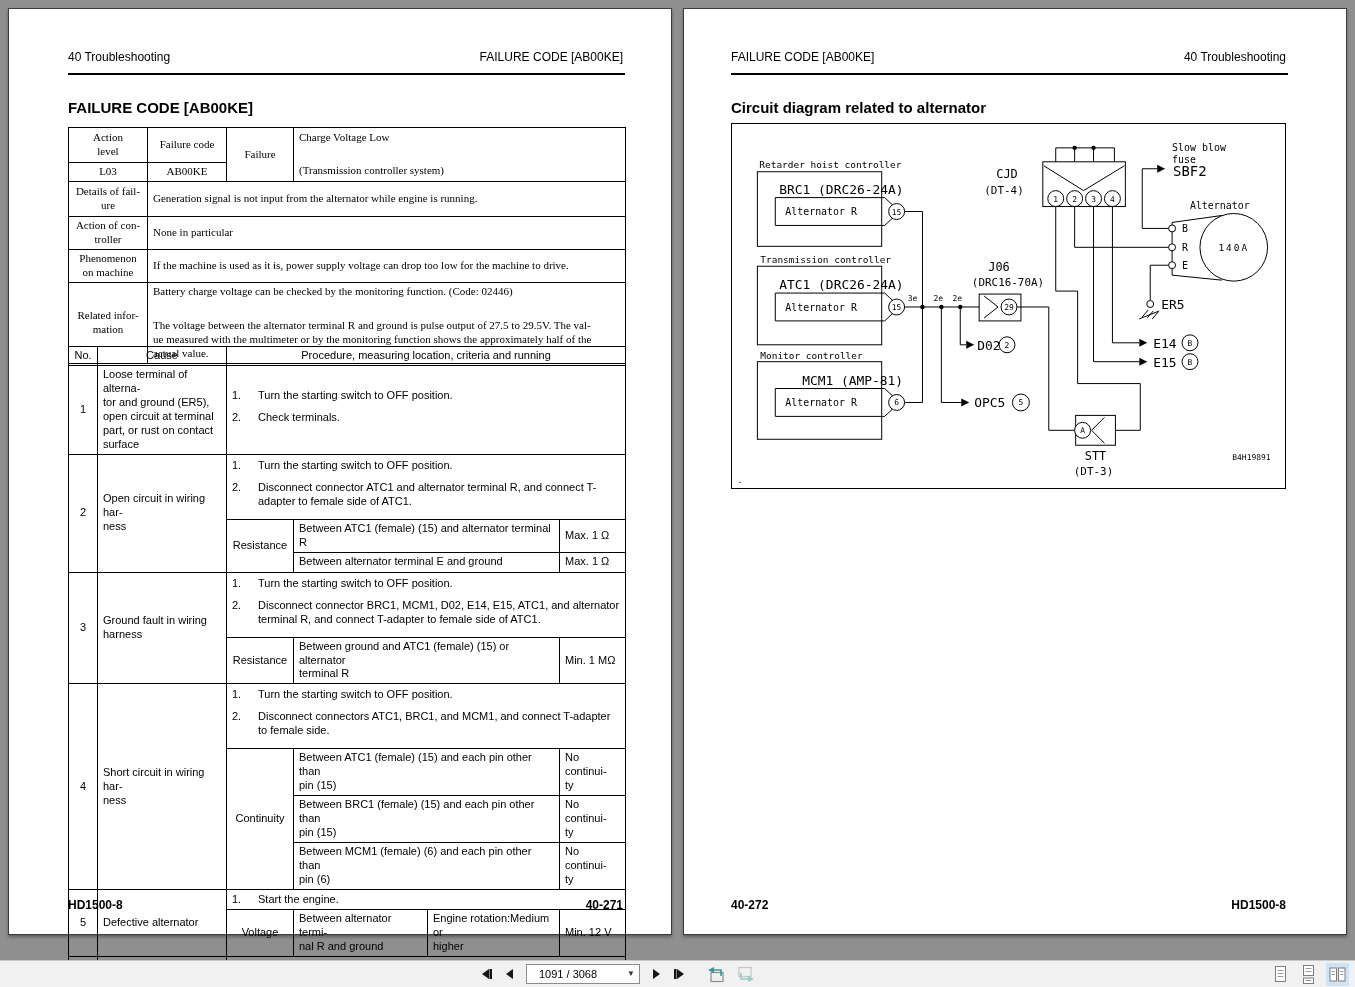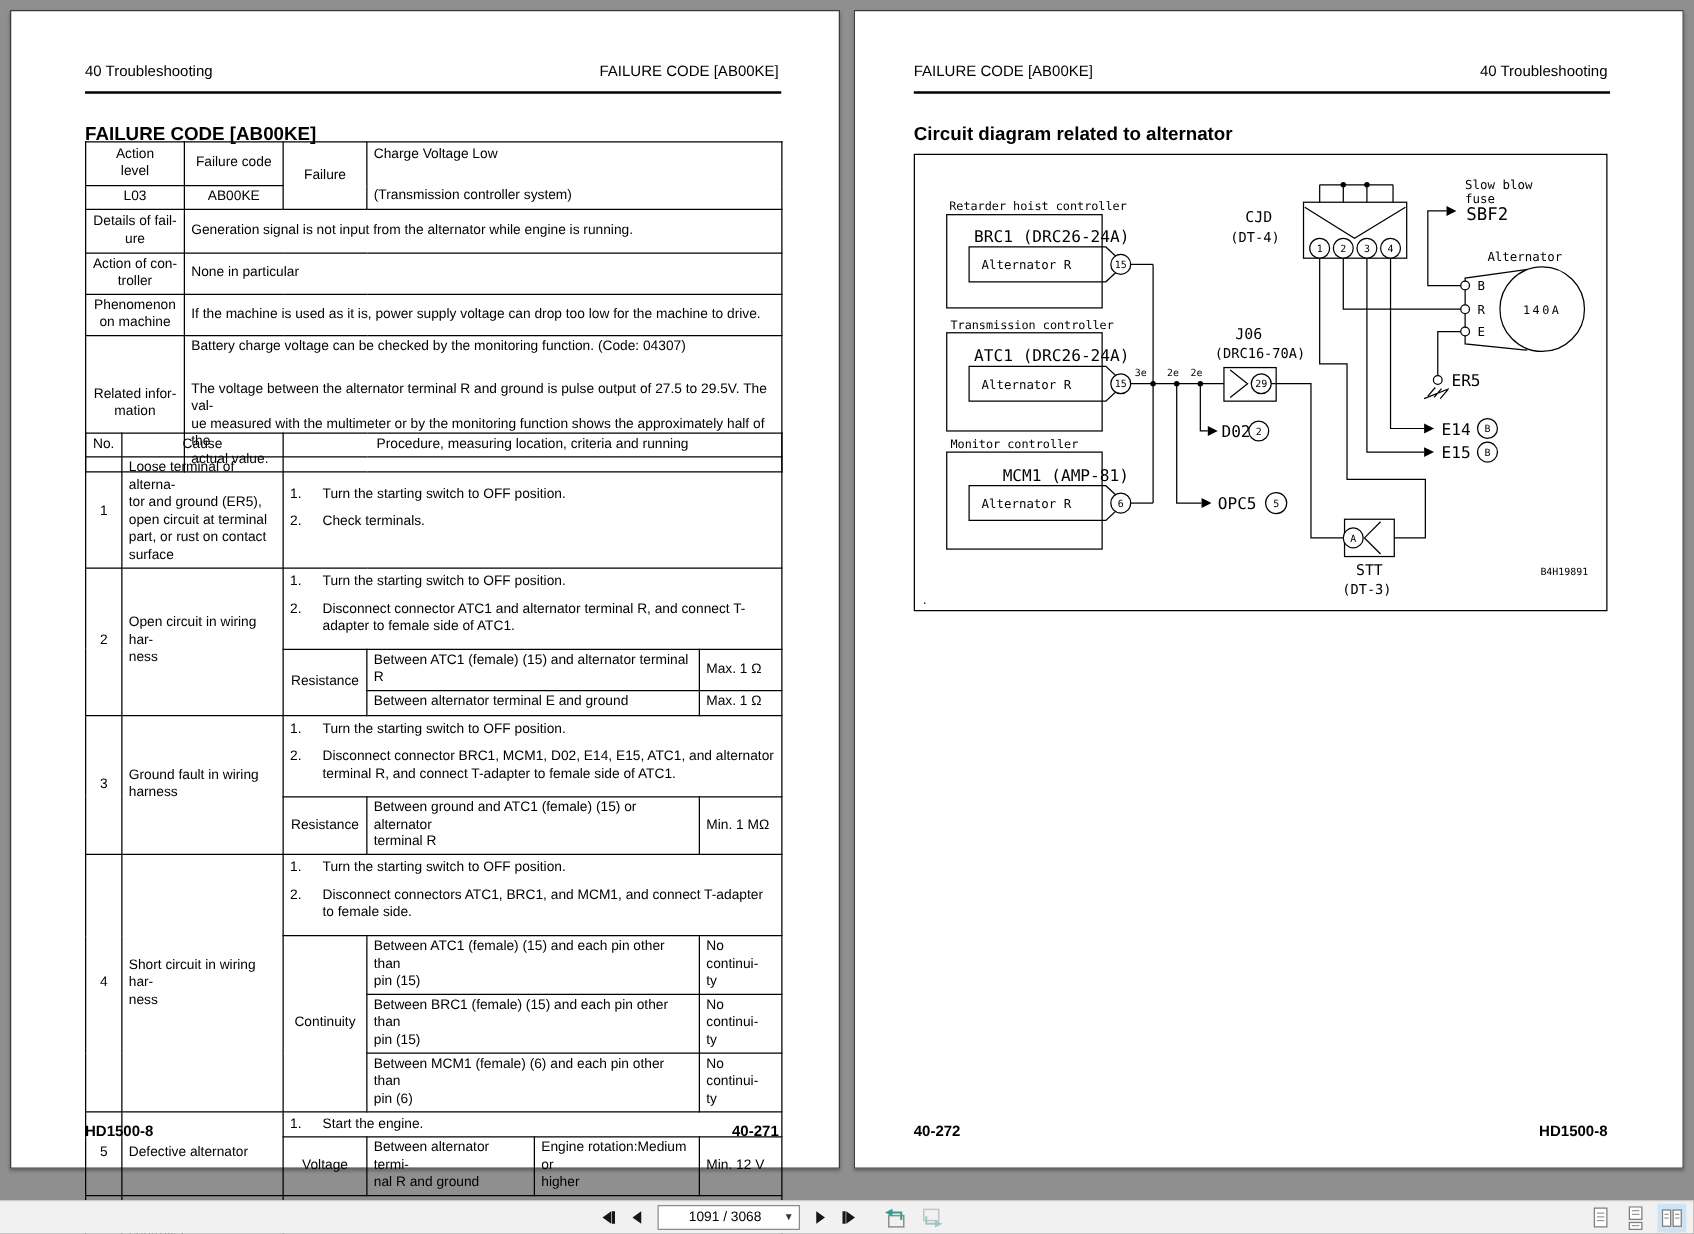--- a/index.html
+++ b/index.html
@@ -15,21 +15,21 @@
   .pgL .rule{left:59px;width:557px;} .pgR .rule{left:47px;width:557px;}
   .ptitle{position:absolute;top:90px;font-size:15px;font-weight:bold;}
   .pgL .ptitle{left:59px;} .pgR .ptitle{left:47px;}
   .pf{position:absolute;top:889px;font-size:12px;font-weight:bold;}
   .pgL .pf-l{left:59px;} .pgL .pf-r{right:48px;}
   .pgR .pf-l{left:47px;} .pgR .pf-r{right:60px;}
 
   table.tbl{position:absolute;border-collapse:collapse;table-layout:fixed;
             font-size:11px;line-height:1.27;}
   .tbl td{border:1px solid #000;padding:2px 5px;vertical-align:middle;overflow:hidden;}
-  .t1{left:59px;top:104px;width:557px;}
+  .t1{left:59px;top:118px;width:557px;font-family:Liberation Serif, serif;}
   .t2{left:59px;top:337px;width:557px;}
   .c{text-align:center;}
   .pre{white-space:pre-line;}
   .steps{vertical-align:top;padding:2px 4px 0 6px;}
   .step{display:flex;margin:2px 0 8px;}
   .step .n{width:26px;flex:none;}
   .step .t{flex:1;white-space:pre-line;}
   .tight .step{margin:1px 0 0;}
   .mt{margin-top:20px;}
   .hc{text-align:center;padding:1px 2px;}
@@ -44,21 +44,21 @@
   .end{text-anchor:end;}
   .dt8{font-size:8px;} .dt9{font-size:9.5px;} .dt10{font-size:10px;}
   .dt11{font-size:11px;} .dt12{font-size:12px;} .dt13{font-size:13px;} .dt14{font-size:14px;}
   .ls2{letter-spacing:2px;}
 
   .toolbar{position:absolute;left:0;bottom:0;width:1355px;height:27px;background:#f1f1f1;
            border-top:1px solid #c9c9c9;box-sizing:border-box;}
   .nav{position:absolute;left:476px;top:0;height:26px;display:flex;align-items:center;gap:3px;}
   .tbtn{background:transparent;border:none;padding:2px 3px;cursor:pointer;display:flex;align-items:center;}
   .combo{width:114px;height:20px;background:#fff;border:1px solid #8b8b8b;box-sizing:border-box;
-         display:flex;align-items:center;font-size:11px;padding-left:24px;position:relative;margin:0 4px;}
+         display:flex;align-items:center;font-size:11px;padding-left:12px;position:relative;margin:0 4px;}
   .carr{position:absolute;right:4px;top:4px;font-size:8px;color:#333;}
   .viewgrp{display:flex;margin-left:10px;gap:6px;}
   .dim{opacity:.45;}
   .layouts{position:absolute;right:6px;top:1px;display:flex;gap:7px;height:25px;align-items:center;}
   .lbtn{background:transparent;border:none;padding:2px 3px;display:flex;align-items:center;cursor:pointer;}
   .lbtn.sel{background:#cde3f6;}
 </style>
 </head>
 <body>
 
@@ -102,21 +102,21 @@
     </tr>
     <tr style="height:33px">
       <td class="c pre">Phenomenon
 on machine</td>
       <td colspan="3">If the machine is used as it is, power supply voltage can drop too low for the machine to drive.</td>
     </tr>
     <tr style="height:66px">
       <td class="c pre">Related infor-
 mation</td>
       <td colspan="3">
-        <div>Battery charge voltage can be checked by the monitoring function. (Code: 04307)</div>
+        <div>Battery charge voltage can be checked by the monitoring function. (Code: 02446)</div>
         <div class="mt pre">The voltage between the alternator terminal R and ground is pulse output of 27.5 to 29.5V. The val-
 ue measured with the multimeter or by the monitoring function shows the approximately half of the
 actual value.</div>
       </td>
     </tr>
   </tbody>
     </table>
 
   <table class="tbl t2">
     <colgroup>

